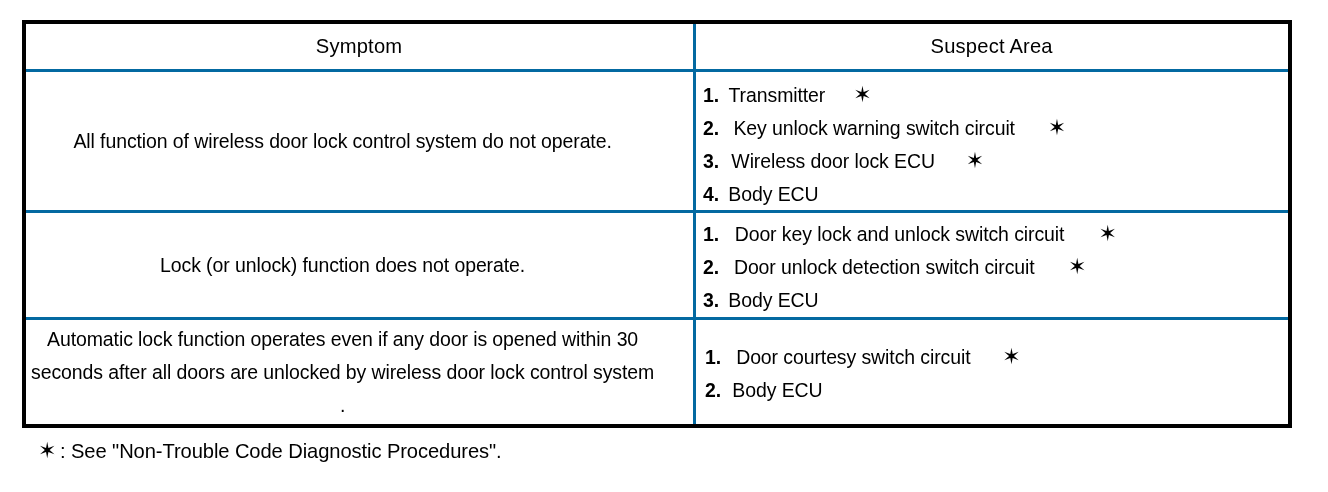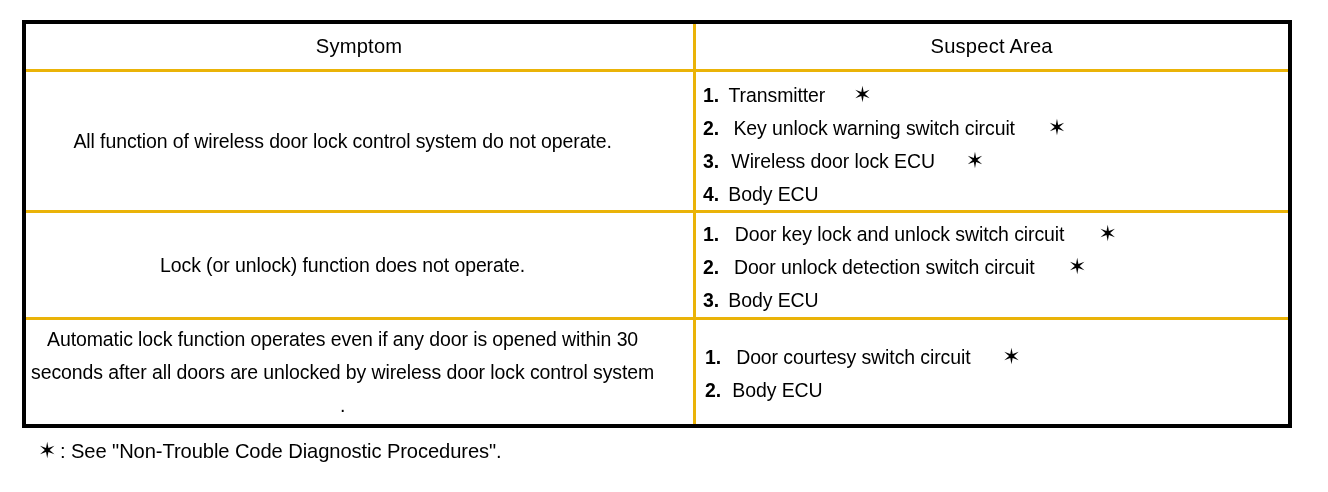--- a/index.html
+++ b/index.html
@@ -31,21 +31,21 @@
     left: 22px;
     top: 20px;
     width: 1266px;
     height: 400px;
     border: 4px solid #000;
     border-collapse: collapse;
     box-sizing: border-box;
     table-layout: fixed;
   }
   .diag-table td, .diag-table th {
-    border: 3px solid #eab308;
+    border: 3px solid #0369a1;
     padding: 0;
     vertical-align: middle;
     font-weight: normal;
     box-sizing: border-box;
     text-align: center;
   }
   .col-symptom { width: 670px; }
   .col-suspect { width: 596px; }
 
   

